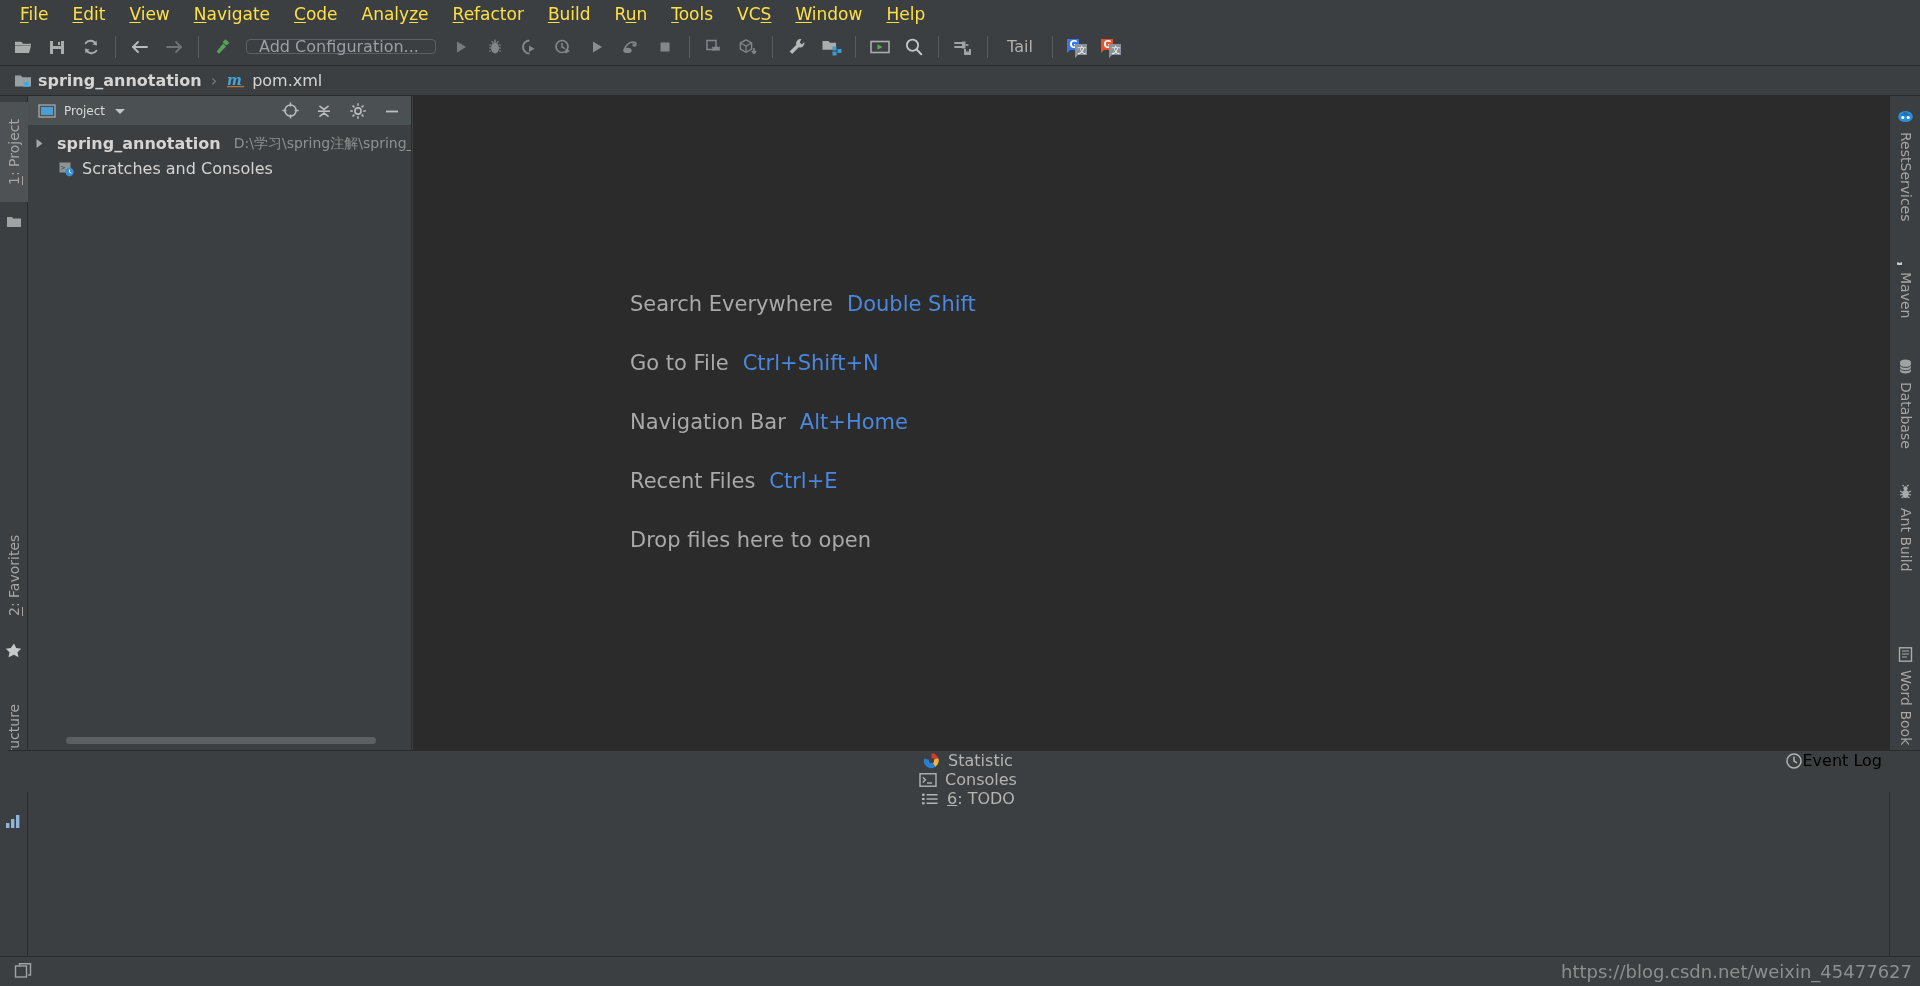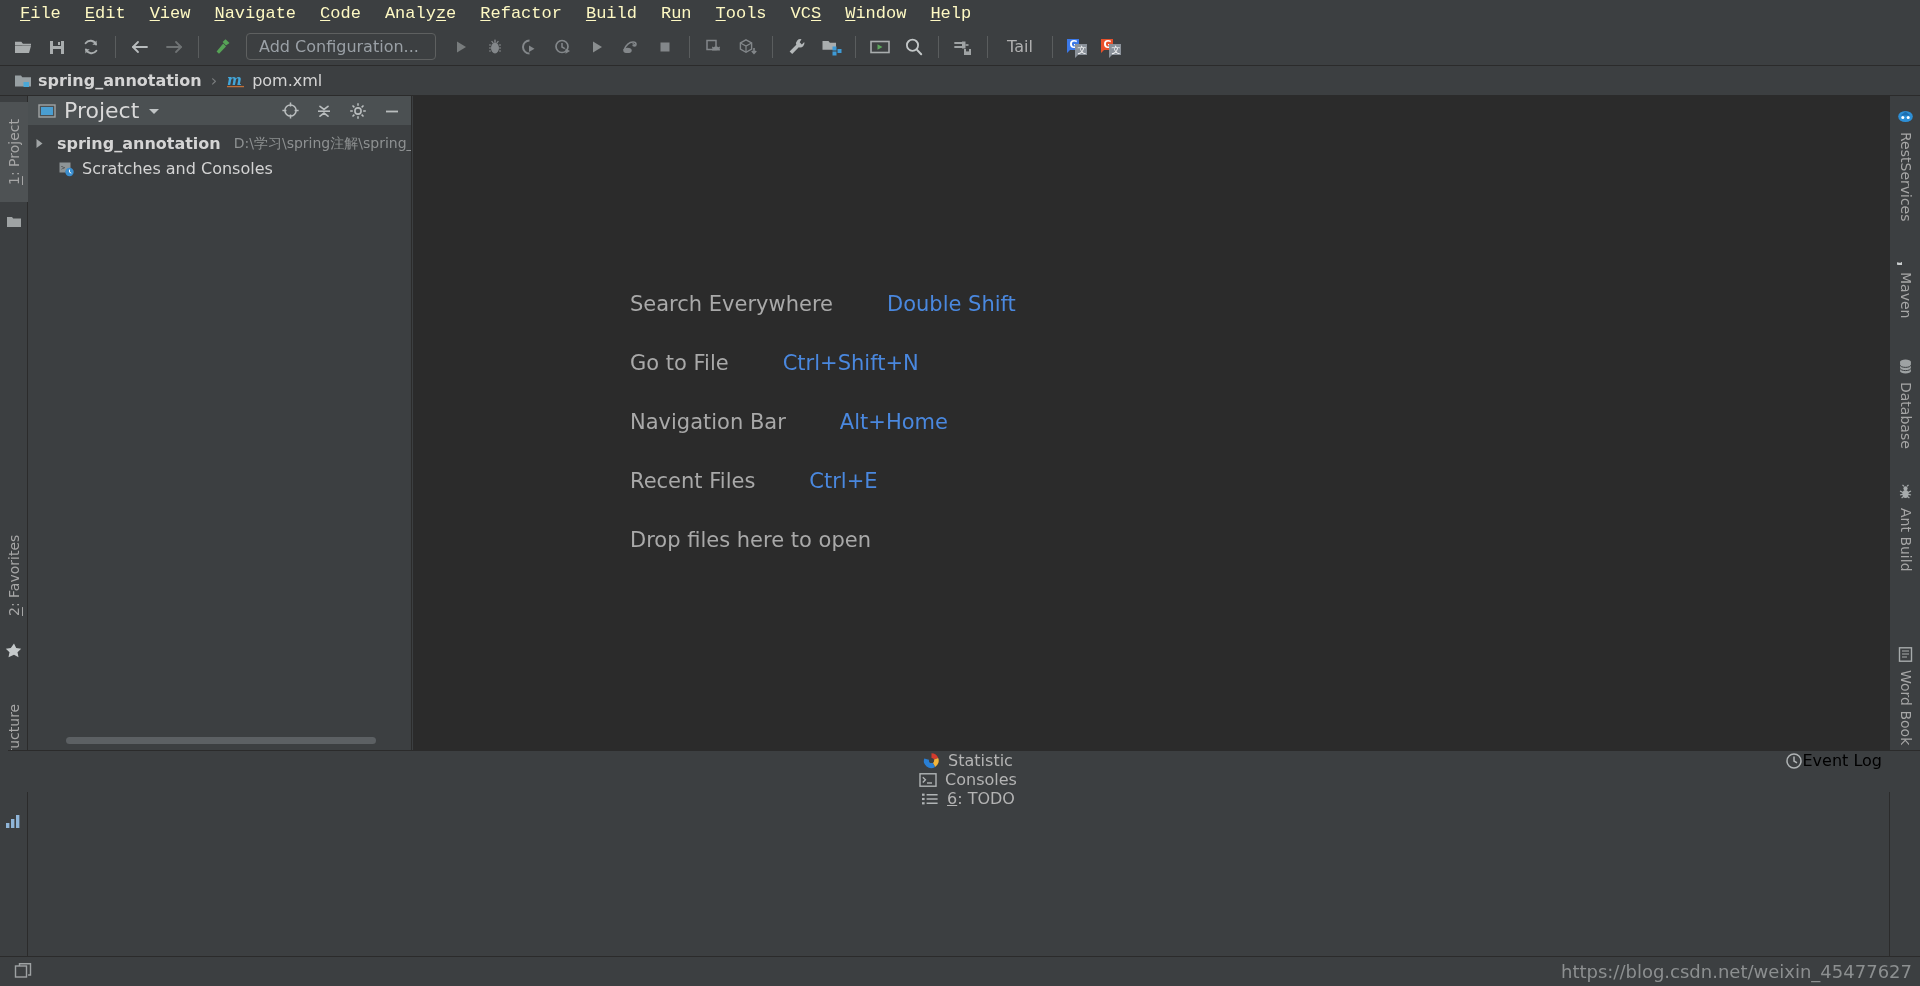--- a/index.html
+++ b/index.html
@@ -12,39 +12,39 @@
   }
   #app { position: relative; width: 1920px; height: 986px; background: #3c3f41; }
 
   
   #menubar {
     position: absolute; left: 0; top: 0; width: 1920px; height: 28px;
     background: #3c3f41; display: flex; align-items: center;
     padding-left: 8px; border-bottom: 1px solid #3c3f41;
   }
   .menu-item {
-    color: #fef9c3; font-size: 17px; padding: 2px 12px; line-height: 22px;
-    white-space: nowrap; cursor: default; font-family: Liberation Mono, monospace;
+    color: #fde047; font-size: 17px; padding: 2px 12px; line-height: 22px;
+    white-space: nowrap; cursor: default;
   }
   .menu-item u { text-decoration: underline; text-underline-offset: 2px; }
 
   
   #toolbar {
     position: absolute; left: 0; top: 28px; width: 1920px; height: 38px;
     background: #3c3f41; display: flex; align-items: center; padding-left: 6px;
     border-bottom: 1px solid #2b2b2b;
   }
   .tb-btn {
     width: 30px; height: 30px; display: flex; align-items: center; justify-content: center;
     margin: 0 2px; border-radius: 3px;
   }
   .tb-sep { width: 1px; height: 22px; background: #5a5d5e; margin: 0 7px; }
   .tb-icon { display: block; }
   #run-config {
-    height: 27px; min-width: 190px; border: 1px solid #5e6060; border-radius: 4px;
+    height: 15px; min-width: 190px; border: 1px solid #5e6060; border-radius: 4px;
     background: #3c3f41; color: #9aa0a6; font-size: 16px;
     display: flex; align-items: center; padding: 0 12px; margin: 0 8px 0 6px;
     white-space: nowrap;
   }
   #tail-label { color: #b0b0b0; font-size: 16px; padding: 0 12px; white-space: nowrap; }
 
   
   #navbar {
     position: absolute; left: 0; top: 66px; width: 1920px; height: 30px;
     background: #3c3f41; display: flex; align-items: center; padding-left: 10px;
@@ -72,21 +72,21 @@
 
   
   #project-panel {
     position: absolute; left: 28px; top: 96px; width: 384px; height: 654px;
     background: #3c3f41; border-right: 1px solid #2b2b2b;
   }
   #project-header {
     height: 29px; background: #4b5052; display: flex; align-items: center;
     padding: 0 6px 0 10px; gap: 8px;
   }
-  #project-title { color: #d9d9d9; font-size: 22px; }
+  #project-title { color: #d9d9d9; font-size: 12px; }
   .ph-spacer { flex: 1; }
   .ph-btn { width: 26px; height: 24px; display: flex; align-items: center; justify-content: center; }
   #tree { padding-top: 6px; }
   .tree-row {
     height: 25px; display: flex; align-items: center; gap: 6px;
     padding-left: 6px; white-space: nowrap; overflow: hidden;
   }
   .tw { width: 18px; display: flex; justify-content: center; align-items: center; }
   .tree-label { font-size: 16px; color: #d4d4d4; }
   .tree-label.bold { font-weight: bold; }
@@ -95,21 +95,21 @@
     position: absolute; left: 38px; bottom: 6px; width: 310px; height: 7px;
     background: #5c6063; border-radius: 4px;
   }
 
   
   #editor {
     position: absolute; left: 413px; top: 96px; width: 1476px; height: 654px;
     background: #2b2b2b;
   }
   #hints { position: absolute; left: 217px; top: 178px; }
-  .hint-row { height: 59px; display: flex; align-items: center; font-size: 21px; white-space: nowrap; gap: 40px; }
+  .hint-row { height: 59px; display: flex; align-items: center; font-size: 21px; white-space: nowrap; }
   .hint-label { color: #a9a9a9; }
   .hint-key { color: #4a88df; margin-left: 14px; font-weight: 500; }
 
   
   #right-strip {
     position: absolute; right: 0; top: 96px; width: 31px; height: 860px;
     background: #3c3f41; border-left: 1px solid #2b2b2b;
   }
   .rlabel {
     position: absolute; left: 0; width: 31px;

